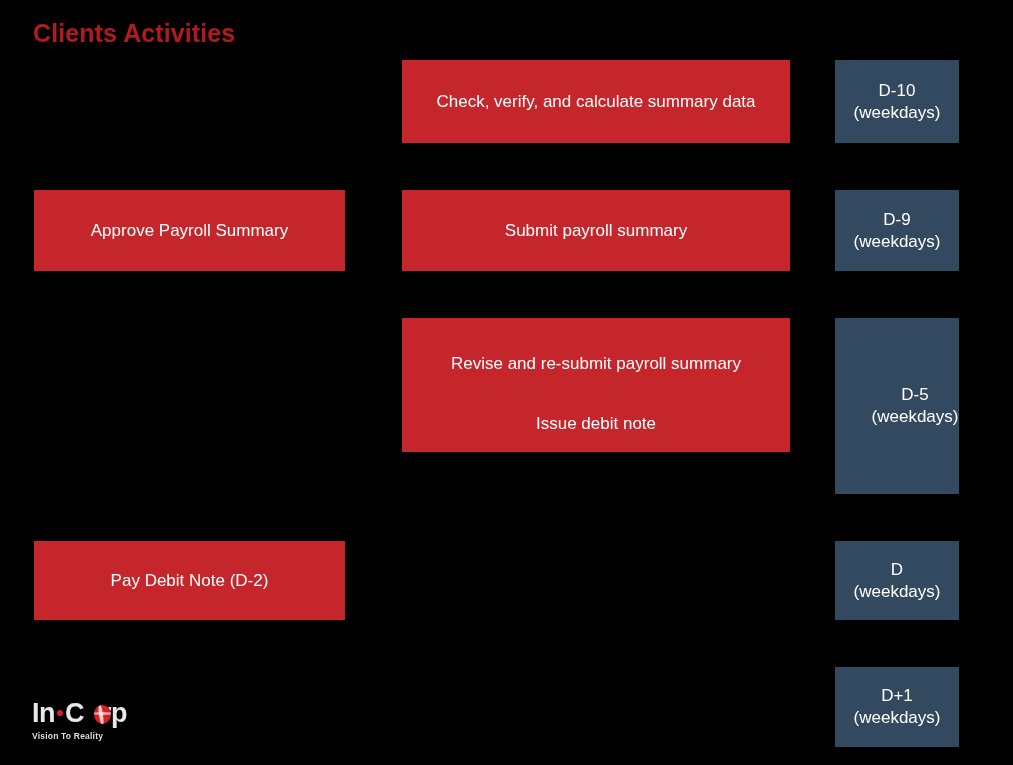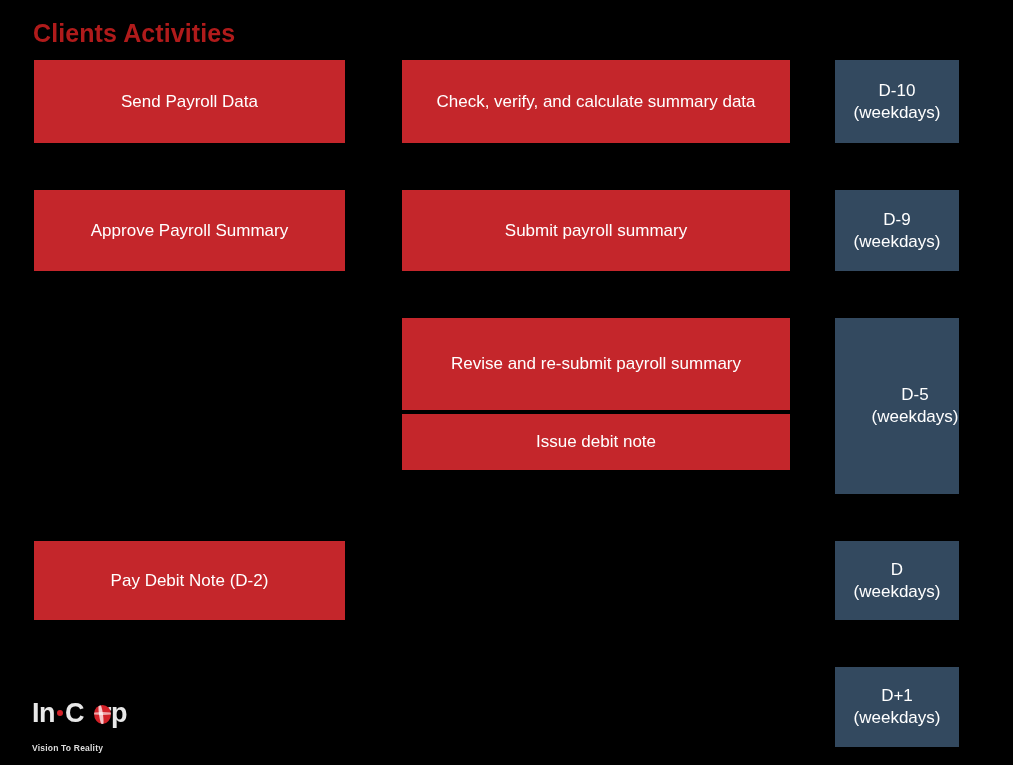--- a/index.html
+++ b/index.html
@@ -63,21 +63,21 @@
   .c1 { left: 34px;  width: 311px; }
   
   .c2 { left: 402px; width: 388px; }
   
   .c3 { left: 835px; width: 124px; }
 
   
   .r1 { top: 60px;  height: 83px; }
   .r2 { top: 190px; height: 81px; }
   .r3a{ top: 318px; height: 92px; }
-  .r3b{ top: 414px; height: 56px; }
+  .r3b{ top: 396px; height: 56px; }
   .r3full { top: 318px; height: 176px; padding-left: 44px; }
   .r4 { top: 541px; height: 79px; }
   .r5 { top: 667px; height: 80px; }
 
   
   .logo {
     position: absolute;
     left: 32px;
     top: 700px;
     width: 120px;
@@ -127,38 +127,35 @@
     content: "";
     position: absolute;
     left: -3px;
     top: 7px;
     width: 24px;
     height: 3px;
     background: rgba(255,255,255,0.6);
     border-radius: 50%;
   }
   .logo-tagline {
-    margin-top: 16px;
+    margin-top: 4px;
     font-size: 8.5px;
     font-weight: bold;
     color: #DDDDDD;
     letter-spacing: 0.2px;
     white-space: nowrap;
   }
 </style>
 </head>
 <body>
 
 <div id="slide">
 
   <div class="page-title">Clients Activities</div>
 
-  <div class="box box-red c1 r1">
-    <span class="box-label">Send Payroll Data</span>
-  </div>
   <div class="box box-red c2 r1">
     <span class="box-label">Check, verify, and calculate summary data</span>
   </div>
   <div class="box box-blue c3 r1">
     <span class="box-label">D-10
 (weekdays)</span>
   </div>
 
   <div class="box box-red c1 r2">
     <span class="box-label">Approve Payroll Summary</span>

